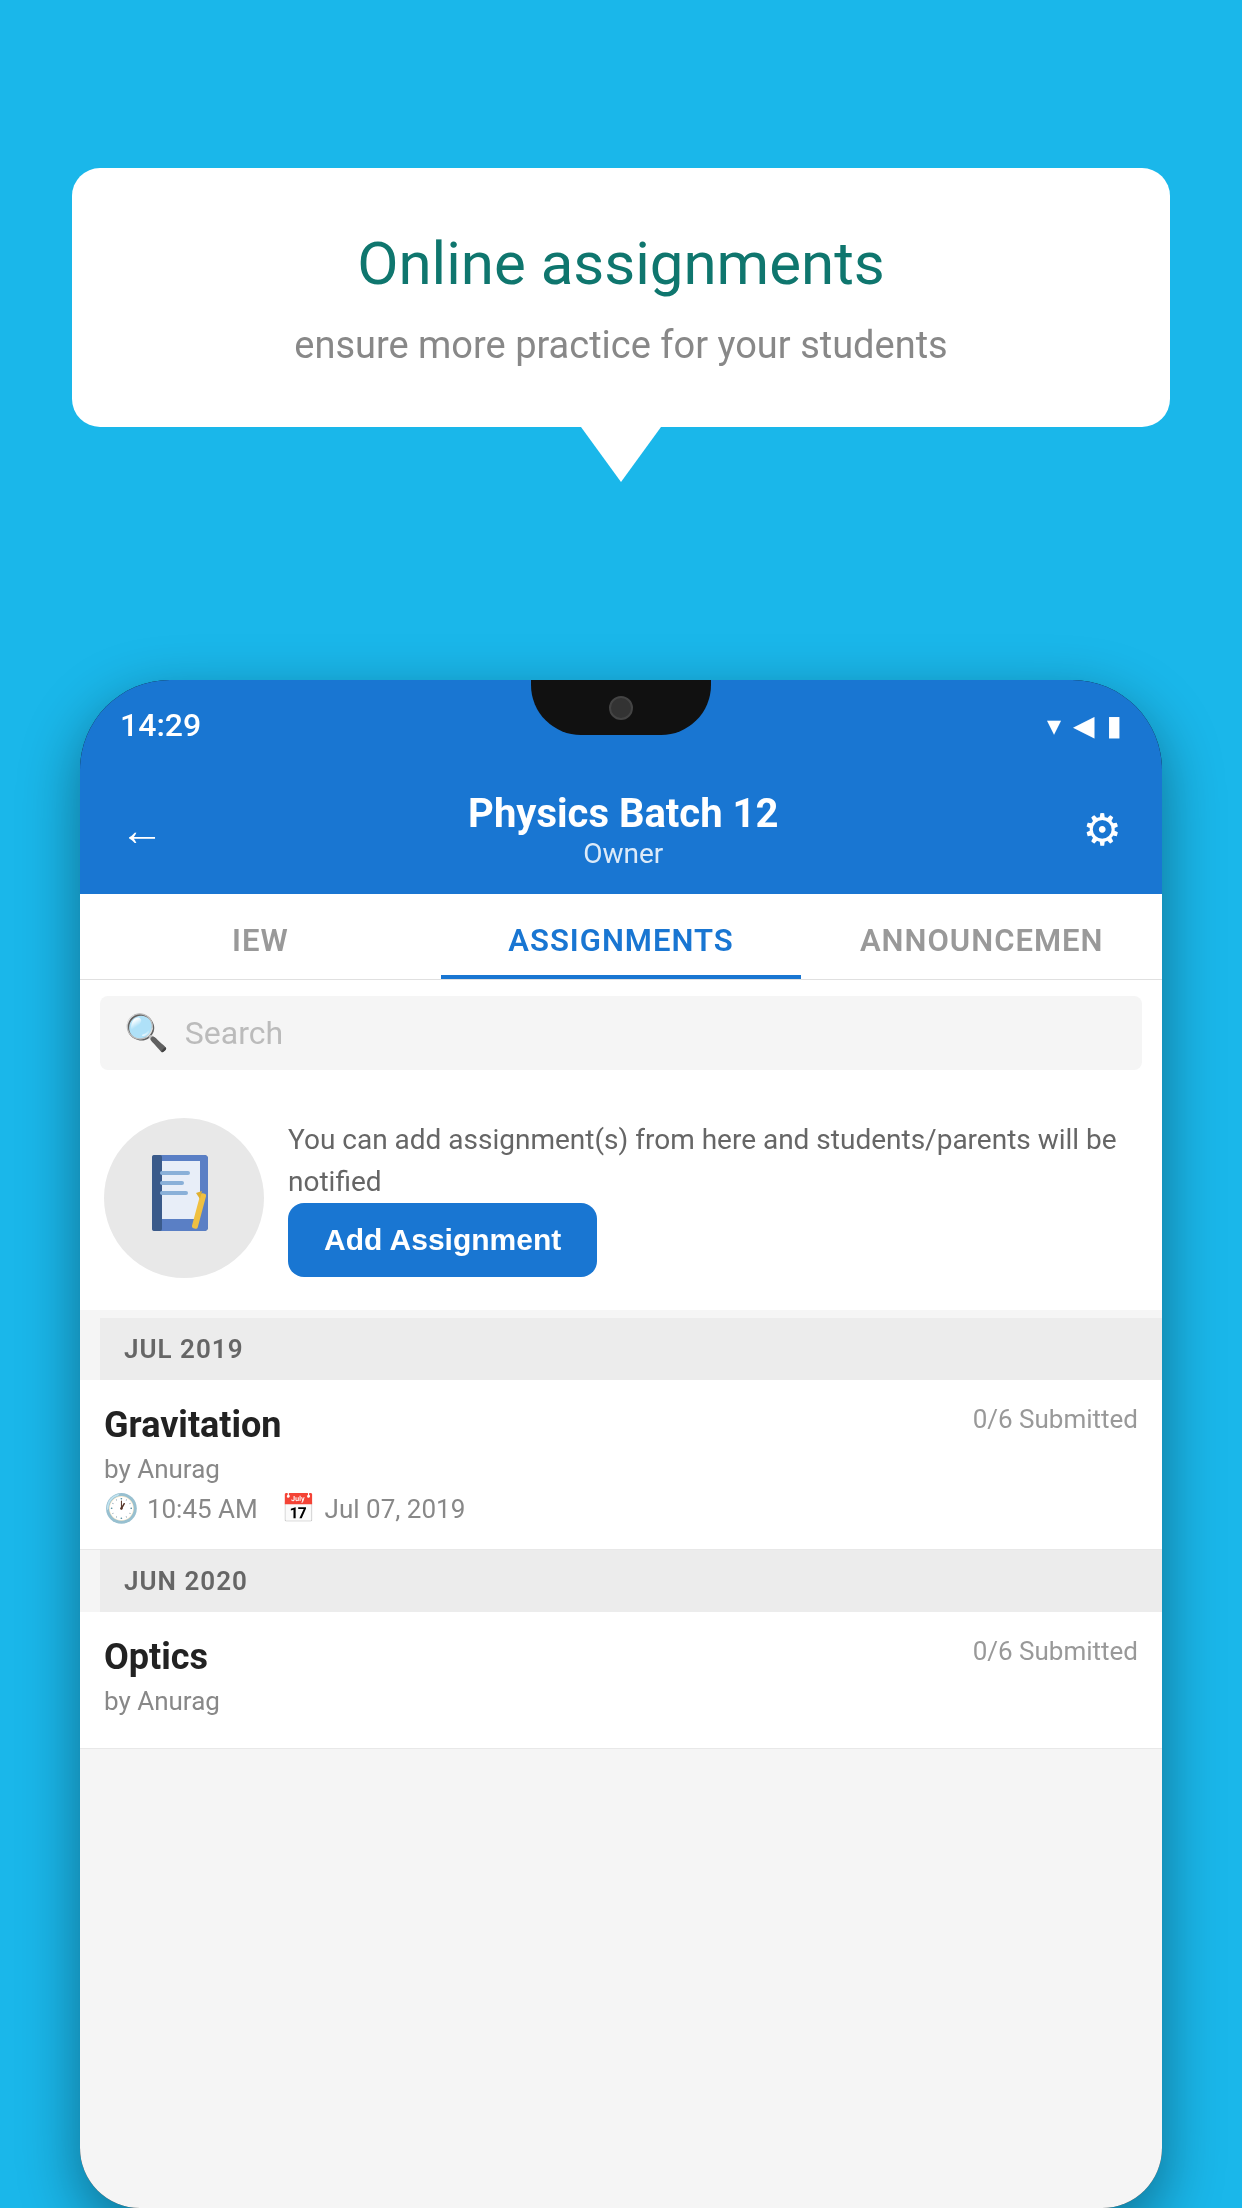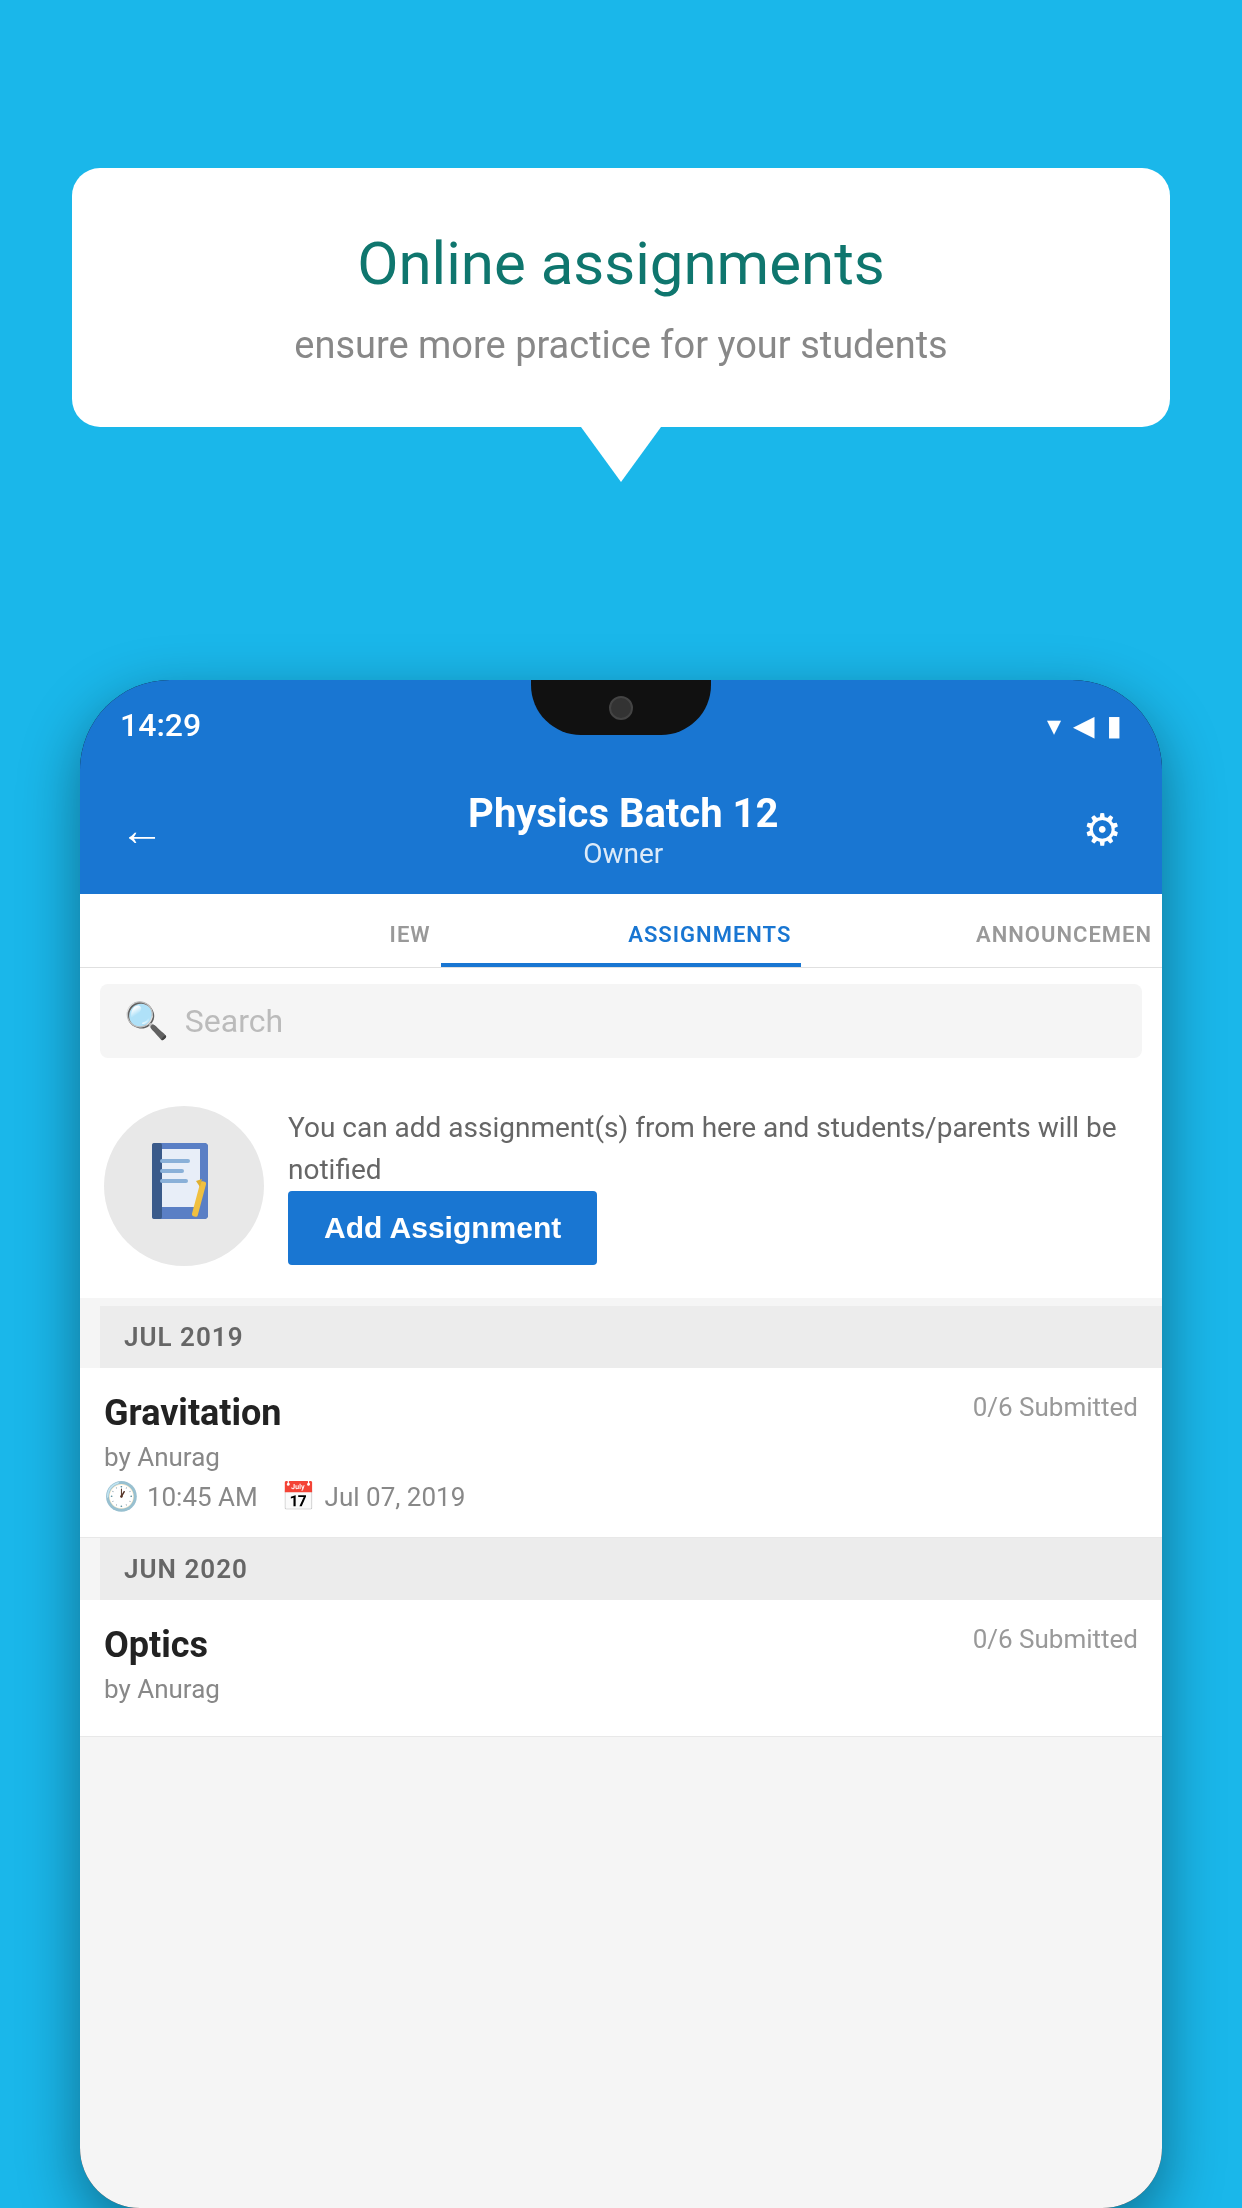--- a/index.html
+++ b/index.html
@@ -141,23 +141,23 @@
 
     
     .tabs-bar {
       background: white;
       display: flex;
       border-bottom: 1px solid #e0e0e0;
       overflow: hidden;
     }
     .tab-item {
       flex: 1;
-      text-align: right;
+      text-align: center;
       padding: 28px 10px 20px;
-      font-size: 22px;
+      font-size: 31px;
       font-weight: 600;
       color: #999;
       letter-spacing: 1px;
       position: relative;
       white-space: nowrap;
       overflow: hidden;
       text-overflow: ellipsis;
     }
     .tab-item.active {
       color: #1976d2;
@@ -225,21 +225,21 @@
     }
     .promo-text {
       color: #666;
       font-size: 28px;
       line-height: 1.5;
     }
     .add-assignment-btn {
       background: #1976d2;
       color: white;
       border: none;
-      border-radius: 4px;
+      border-radius: 16px;
       padding: 20px 36px;
       font-size: 30px;
       font-weight: 600;
       cursor: pointer;
     }
 
     
     .section-header {
       background: #ececec;
       padding: 16px 24px;

